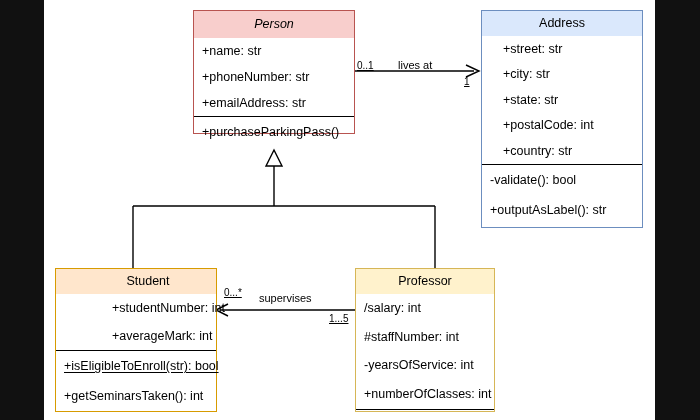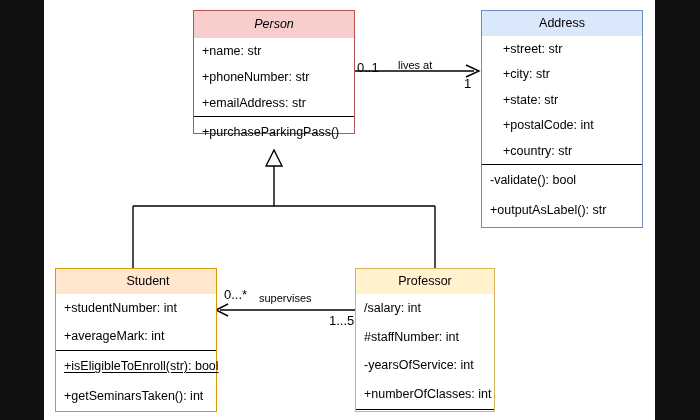--- a/index.html
+++ b/index.html
@@ -95,21 +95,21 @@
     z-index: 10;
     pointer-events: none;
   }
   .edge-label {
     position: absolute;
     font-size: 11px;
     color: #000000;
     white-space: nowrap;
     z-index: 30;
   }
-  .edge-label.mult { font-size: 13px; }
+  .edge-label.mult { font-size: 10px; text-decoration: underline; }
 </style>
 </head>
 <body>
 
 <div id="stage">
 
   <div id="canvas"></div>
 
   <svg class="edge-layer" viewBox="0 0 700 420" width="700" height="420">
 
@@ -167,21 +167,21 @@
       <div class="uml-row" style="height:25.5px;">+country: str</div>
     </div>
     <div class="uml-section divider-top" style="height:44px;">
       <div class="uml-row" style="height:30px;">-validate(): bool</div>
       <div class="uml-row" style="height:30px;">+outputAsLabel(): str</div>
     </div>
   </div>
 
   <div class="uml-class cls-student" style="left:55px; top:268px; width:162px; height:144px;">
     <div class="uml-title" style="height:25px;">Student</div>
-    <div class="uml-section" style="height:56px;">
+    <div class="uml-section" style="height:56px;margin-left:48px;">
       <div class="uml-row" style="height:28px;">+studentNumber: int</div>
       <div class="uml-row" style="height:28px;">+averageMark: int</div>
     </div>
     <div class="uml-section divider-top" style="height:60px;text-align:center;">
       <div class="uml-row static-member" style="height:30px;">
         <span>+isEligibleToEnroll(str): bool</span>
       </div>
       <div class="uml-row" style="height:30px;">+getSeminarsTaken(): int</div>
     </div>
   </div>

